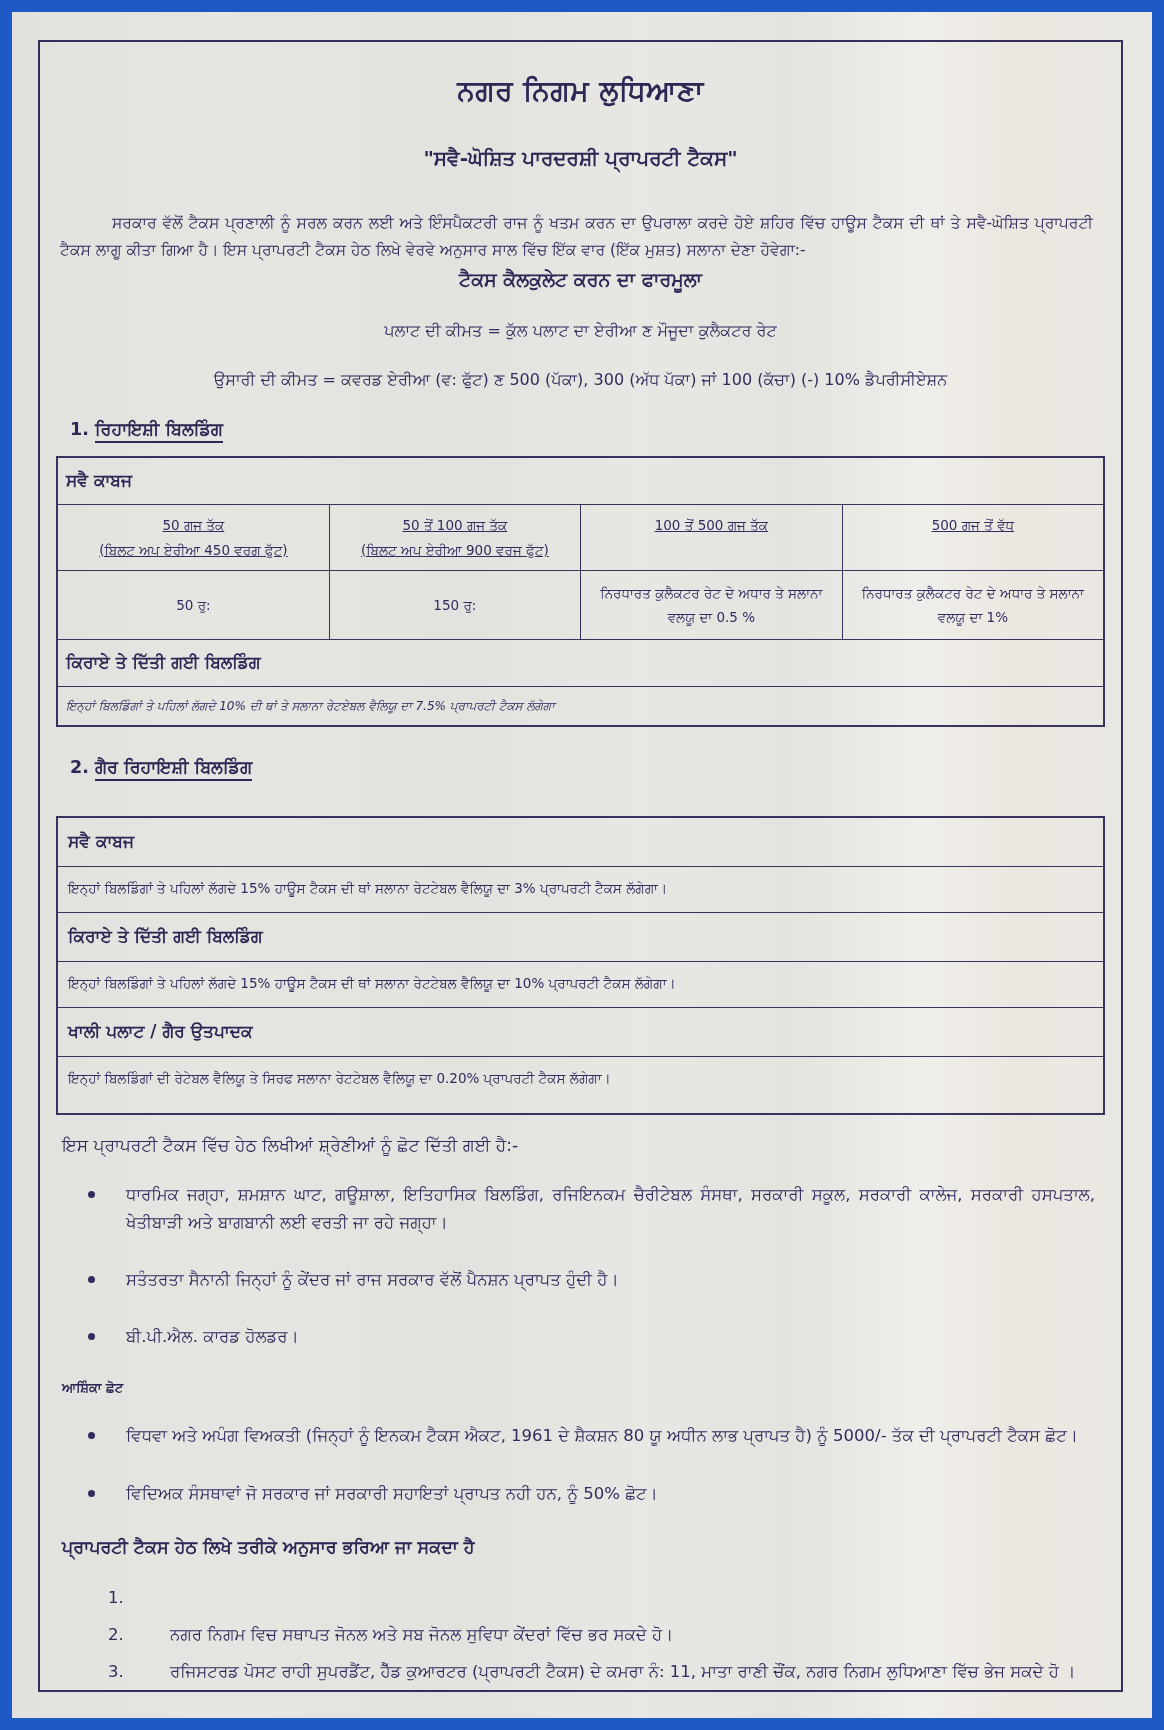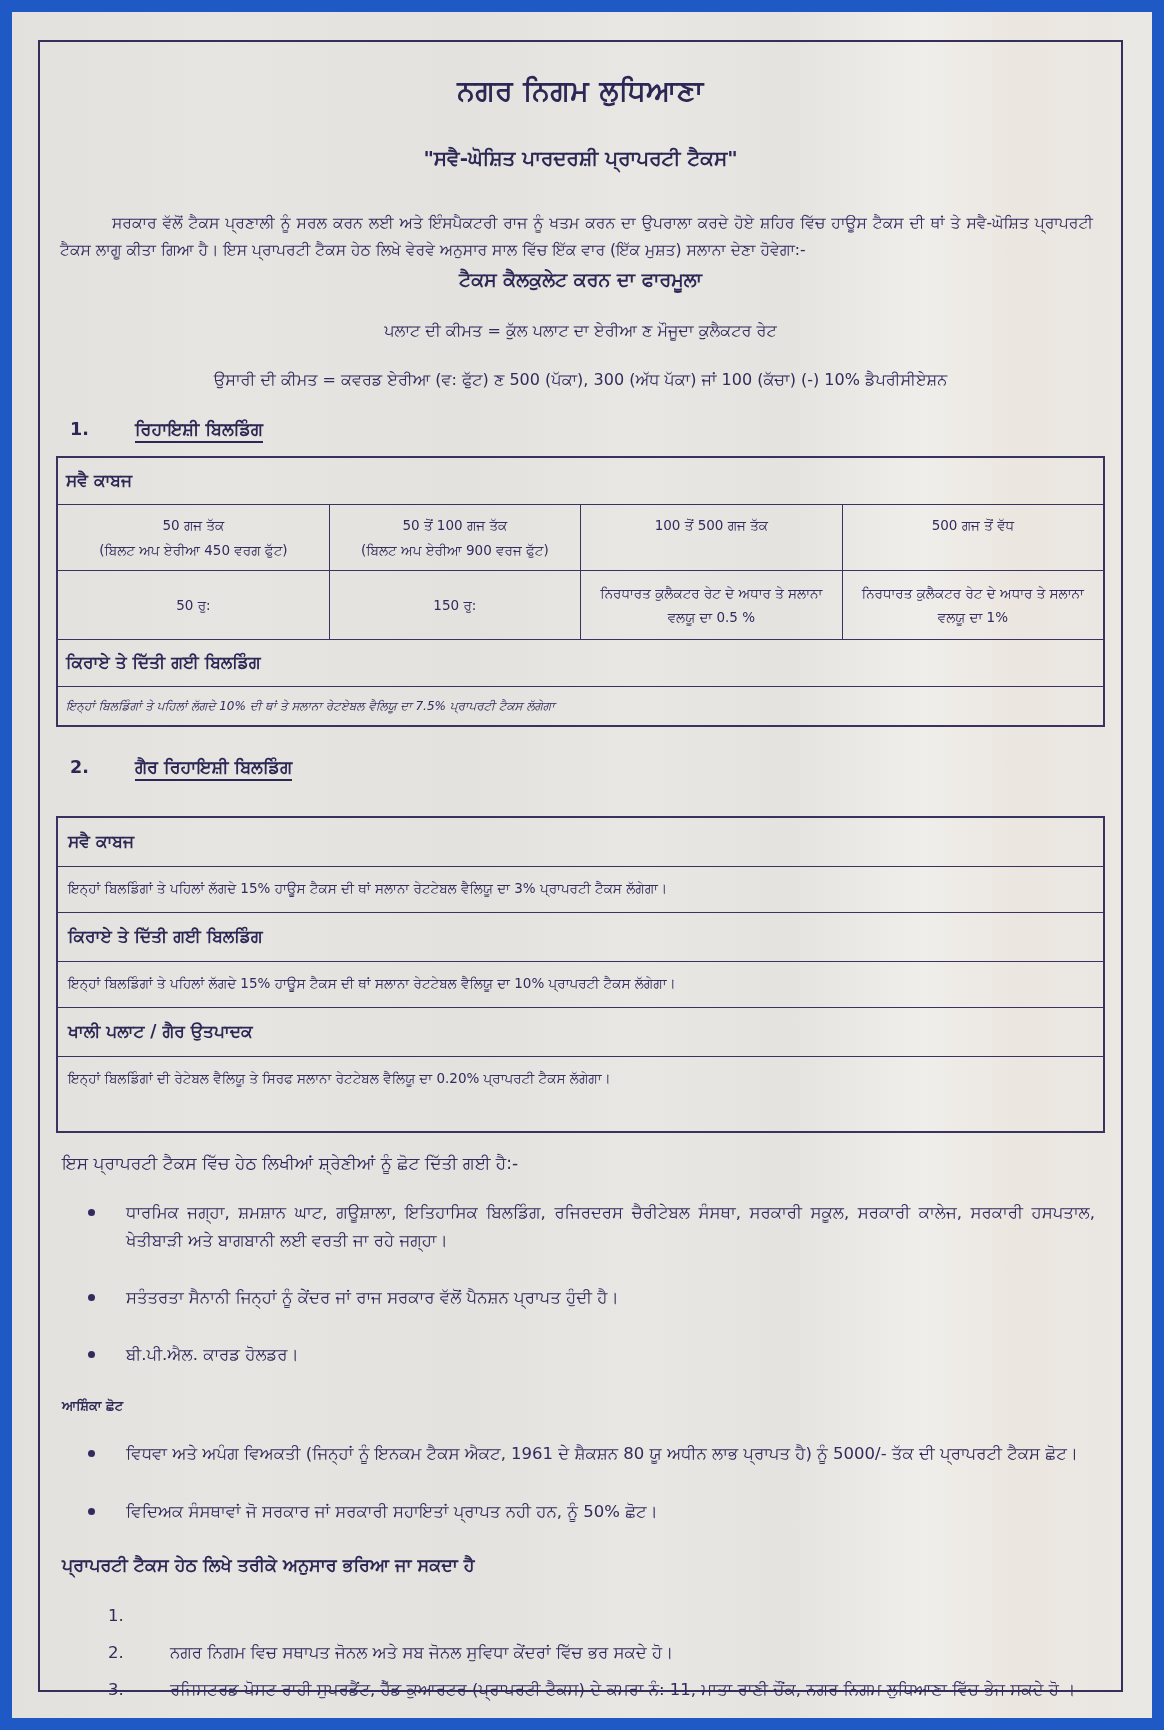--- a/index.html
+++ b/index.html
@@ -57,38 +57,38 @@
     text-align:center;font-weight:bold;font-size:19px;
     margin-top:4px;color:#2c2754;
   }
   
   .formula{margin:30px 4px 0 4px;font-size:16px;text-align:center;}
   
   .sec-head{
     margin:30px 0 0 14px;
     font-size:17.5px;font-weight:bold;color:#2c2754;
   }
-  .sec-head .u{border-bottom:2px solid #2c2754;padding-bottom:2px;margin-left:40px;}
+  .sec-head .u{border-bottom:2px solid #2c2754;padding-bottom:2px;}
   
   table.t1{
     width:100%;border-collapse:collapse;margin-top:16px;
     border:2px solid #39335f;
   }
   table.t1 th,table.t1 td{
     border:1.5px solid #39335f;
     font-weight:normal;
     color:#322b5e;
   }
   .t1 .band{
     font-size:17px;font-weight:bold;
     text-align:left;padding:12px 8px 14px 8px;color:#2c2754;
   }
   .t1 .colhead{
     text-align:center;font-size:13.5px;line-height:1.8;
-    padding:8px 1px;vertical-align:top;
+    padding:8px 1px;vertical-align:top;text-decoration:underline;
   }
   .t1 .val{
     text-align:center;font-size:13.5px;line-height:1.8;
     padding:10px 8px;height:48px;vertical-align:middle;
   }
   .t1 .note{
     font-size:12px;text-align:left;padding:12px 8px;font-style:italic;
   }
   
   .t2{
@@ -97,21 +97,21 @@
   .t2 .row-head{
     font-size:17px;font-weight:bold;color:#2c2754;
     padding:13px 10px 15px 10px;
     border-bottom:1.5px solid #39335f;
   }
   .t2 .row-note{
     font-size:13.5px;
     padding:13px 10px 15px 10px;
     border-bottom:1.5px solid #39335f;
   }
-  .t2 .row-last{border-bottom:none;padding-bottom:44px;}
+  .t2 .row-last{border-bottom:none;padding-bottom:26px;}
   
   .exempt-intro{
     margin:20px 0 0 6px;font-size:17px;
   }
   ul.bullets{
     list-style:none;margin:26px 0 0 0;padding:0 10px 0 70px;
   }
   ul.bullets li{
     position:relative;
     font-size:16.5px;line-height:1.65;
@@ -213,21 +213,21 @@
       <div class="row-head">ਸਵੈ ਕਾਬਜ</div>
       <div class="row-note">ਇਨ੍ਹਾਂ ਬਿਲਡਿੰਗਾਂ ਤੇ ਪਹਿਲਾਂ ਲੱਗਦੇ 15% ਹਾਊਸ ਟੈਕਸ ਦੀ ਥਾਂ ਸਲਾਨਾ ਰੇਟਟੇਬਲ ਵੈਲਿਯੂ ਦਾ 3% ਪ੍ਰਾਪਰਟੀ ਟੈਕਸ ਲੱਗੇਗਾ।</div>
       <div class="row-head">ਕਿਰਾਏ ਤੇ ਦਿੱਤੀ ਗਈ ਬਿਲਡਿੰਗ</div>
       <div class="row-note">ਇਨ੍ਹਾਂ ਬਿਲਡਿੰਗਾਂ ਤੇ ਪਹਿਲਾਂ ਲੱਗਦੇ 15% ਹਾਊਸ ਟੈਕਸ ਦੀ ਥਾਂ ਸਲਾਨਾ ਰੇਟਟੇਬਲ ਵੈਲਿਯੂ ਦਾ 10% ਪ੍ਰਾਪਰਟੀ ਟੈਕਸ ਲੱਗੇਗਾ।</div>
       <div class="row-head">ਖਾਲੀ ਪਲਾਟ / ਗੈਰ ਉਤਪਾਦਕ</div>
       <div class="row-note row-last">ਇਨ੍ਹਾਂ ਬਿਲਡਿੰਗਾਂ ਦੀ ਰੇਟੇਬਲ ਵੈਲਿਯੂ ਤੇ ਸਿਰਫ ਸਲਾਨਾ ਰੇਟਟੇਬਲ ਵੈਲਿਯੂ ਦਾ 0.20% ਪ੍ਰਾਪਰਟੀ ਟੈਕਸ ਲੱਗੇਗਾ।</div>
     </div>
 
     <div class="exempt-intro">ਇਸ ਪ੍ਰਾਪਰਟੀ ਟੈਕਸ ਵਿੱਚ ਹੇਠ ਲਿਖੀਆਂ ਸ਼੍ਰੇਣੀਆਂ ਨੂੰ ਛੋਟ ਦਿੱਤੀ ਗਈ ਹੈ:-</div>
     <ul class="bullets">
-      <li>ਧਾਰਮਿਕ ਜਗ੍ਹਾ, ਸ਼ਮਸ਼ਾਨ ਘਾਟ, ਗਊਸ਼ਾਲਾ, ਇਤਿਹਾਸਿਕ ਬਿਲਡਿੰਗ, ਰਜਿਰਦਰਸ ਚੈਰੀਟੇਬਲ ਸੰਸਥਾ, ਸਰਕਾਰੀ ਸਕੂਲ, ਸਰਕਾਰੀ ਕਾਲੇਜ, ਸਰਕਾਰੀ ਹਸਪਤਾਲ, ਖੇਤੀਬਾੜੀ ਅਤੇ ਬਾਗਬਾਨੀ ਲਈ ਵਰਤੀ ਜਾ ਰਹੇ ਜਗ੍ਹਾ।</li>
+      <li>ਧਾਰਮਿਕ ਜਗ੍ਹਾ, ਸ਼ਮਸ਼ਾਨ ਘਾਟ, ਗਊਸ਼ਾਲਾ, ਇਤਿਹਾਸਿਕ ਬਿਲਡਿੰਗ, ਰਜਿਇਨਕਮ ਚੈਰੀਟੇਬਲ ਸੰਸਥਾ, ਸਰਕਾਰੀ ਸਕੂਲ, ਸਰਕਾਰੀ ਕਾਲੇਜ, ਸਰਕਾਰੀ ਹਸਪਤਾਲ, ਖੇਤੀਬਾੜੀ ਅਤੇ ਬਾਗਬਾਨੀ ਲਈ ਵਰਤੀ ਜਾ ਰਹੇ ਜਗ੍ਹਾ।</li>
       <li>ਸਤੰਤਰਤਾ ਸੈਨਾਨੀ ਜਿਨ੍ਹਾਂ ਨੂੰ ਕੇਂਦਰ ਜਾਂ ਰਾਜ ਸਰਕਾਰ ਵੱਲੋਂ ਪੈਨਸ਼ਨ ਪ੍ਰਾਪਤ ਹੁੰਦੀ ਹੈ।</li>
       <li>ਬੀ.ਪੀ.ਐਲ. ਕਾਰਡ ਹੋਲਡਰ।</li>
     </ul>
 
     <div class="partial-head">ਆਸ਼ਿੰਕਾ ਛੋਟ</div>
     <ul class="bullets">
       <li>ਵਿਧਵਾ ਅਤੇ ਅਪੰਗ ਵਿਅਕਤੀ (ਜਿਨ੍ਹਾਂ ਨੂੰ ਇਨਕਮ ਟੈਕਸ ਐਕਟ, 1961 ਦੇ ਸ਼ੈਕਸ਼ਨ 80 ਯੂ ਅਧੀਨ ਲਾਭ ਪ੍ਰਾਪਤ ਹੈ) ਨੂੰ 5000/- ਤੱਕ ਦੀ ਪ੍ਰਾਪਰਟੀ ਟੈਕਸ ਛੋਟ।</li>
       <li>ਵਿਦਿਅਕ ਸੰਸਥਾਵਾਂ ਜੋ ਸਰਕਾਰ ਜਾਂ ਸਰਕਾਰੀ ਸਹਾਇਤਾਂ ਪ੍ਰਾਪਤ ਨਹੀ ਹਨ, ਨੂੰ 50% ਛੋਟ।</li>
     </ul>
 

